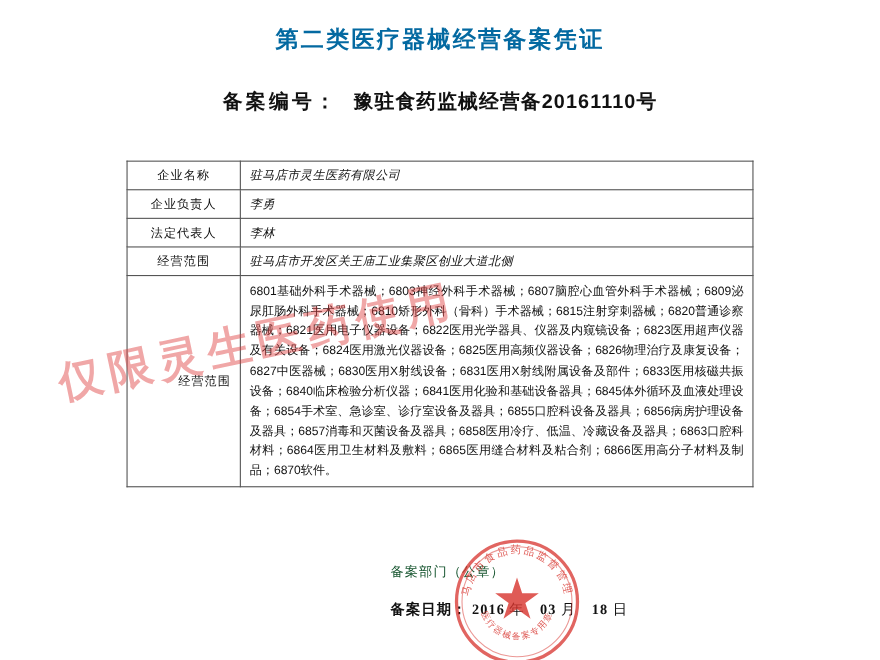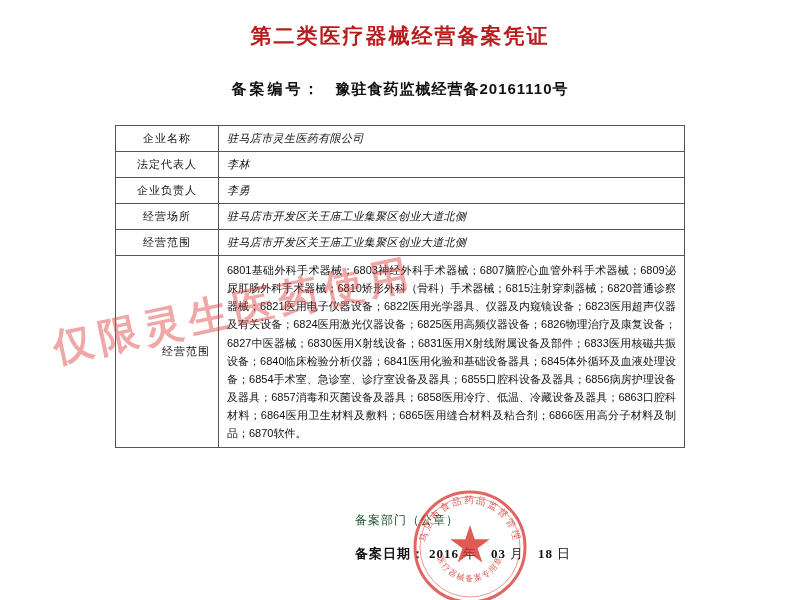--- a/index.html
+++ b/index.html
@@ -19,39 +19,39 @@
     position: relative;
     width: 800px;
     height: 600px;
   }
   .doc-title {
     text-align: center;
     font-size: 21px;
     font-weight: bold;
     letter-spacing: 2px;
     margin-top: 22px;
-    color: #b91c1c;
+    color: #0369a1;
   }
   .record-no {
     text-align: center;
-    font-size: 15px;
+    font-size: 18px;
     font-weight: bold;
     margin-top: 30px;
     letter-spacing: 1px;
     color: #111;
   }
   .record-no .label {
     letter-spacing: 3px;
   }
   .record-no .value {
     margin-left: 14px;
   }
   table.main {
     border-collapse: collapse;
-    margin: 26px auto 0 auto;
+    margin: 42px auto 0 auto;
     width: 570px;
     table-layout: fixed;
   }
   table.main td {
     border: 1px solid #555;
     font-size: 11px;
     padding: 5px 8px;
     vertical-align: middle;
     color: #111;
   }
@@ -151,30 +151,26 @@
     <span class="label">备案编号：</span><span class="value">豫驻食药监械经营备20161110号</span>
   </div>
 
   <table class="main">
     <tbody>
       <tr>
         <td class="key">企业名称</td>
         <td class="val">驻马店市灵生医药有限公司</td>
       </tr>
       <tr>
+        <td class="key">企业负责人</td>
+        <td class="val">李勇</td>
+      </tr>
+      <tr>
         <td class="key">法定代表人</td>
         <td class="val">李林</td>
-      </tr>
-      <tr>
-        <td class="key">企业负责人</td>
-        <td class="val">李勇</td>
-      </tr>
-      <tr>
-        <td class="key">经营场所</td>
-        <td class="val">驻马店市开发区关王庙工业集聚区创业大道北侧</td>
       </tr>
       <tr>
         <td class="key">经营范围</td>
         <td class="val">驻马店市开发区关王庙工业集聚区创业大道北侧</td>
       </tr>
       <tr>
         <td class="key scope-key">经营范围</td>
         <td class="scope-val">6801基础外科手术器械；6803神经外科手术器械；6807脑腔心血管外科手术器械；6809泌尿肛肠外科手术器械；6810矫形外科（骨科）手术器械；6815注射穿刺器械；6820普通诊察器械；6821医用电子仪器设备；6822医用光学器具、仪器及内窥镜设备；6823医用超声仪器及有关设备；6824医用激光仪器设备；6825医用高频仪器设备；6826物理治疗及康复设备；6827中医器械；6830医用X射线设备；6831医用X射线附属设备及部件；6833医用核磁共振设备；6840临床检验分析仪器；6841医用化验和基础设备器具；6845体外循环及血液处理设备；6854手术室、急诊室、诊疗室设备及器具；6855口腔科设备及器具；6856病房护理设备及器具；6857消毒和灭菌设备及器具；6858医用冷疗、低温、冷藏设备及器具；6863口腔科材料；6864医用卫生材料及敷料；6865医用缝合材料及粘合剂；6866医用高分子材料及制品；6870软件。</td>
       </tr>
     </tbody>

